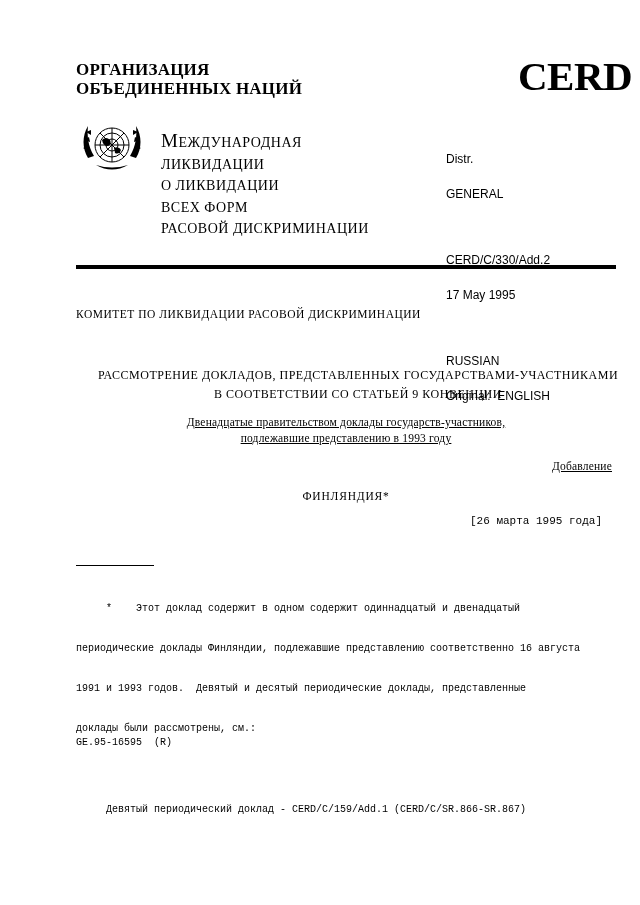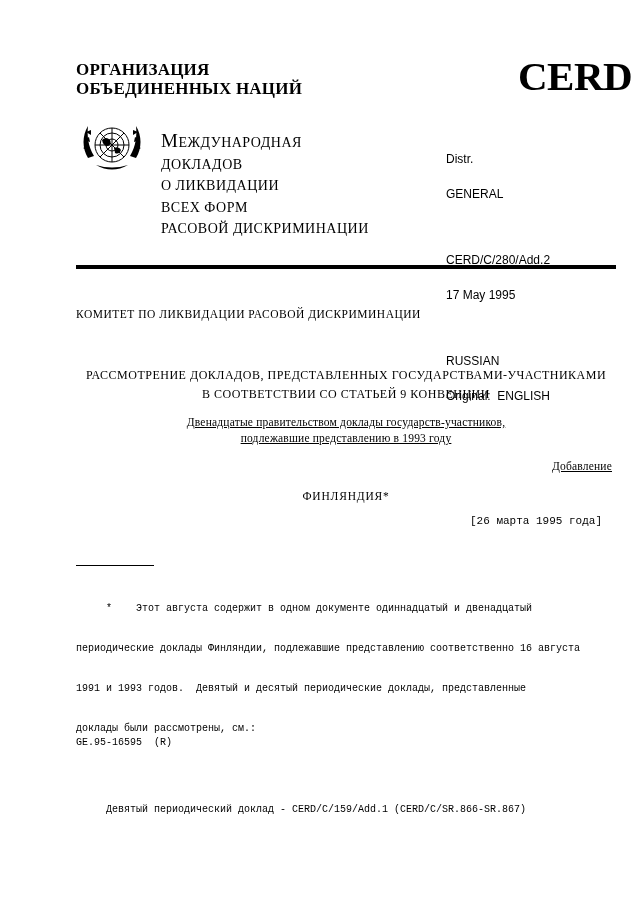--- a/index.html
+++ b/index.html
@@ -28,21 +28,21 @@
     }
     .meta .gap { height: 9px; }
     .rule {
       left: 76px; top: 265px; width: 540px; height: 4px; background: #000;
     }
     .committee {
       left: 76px; top: 308px; font-size: 11.5px; letter-spacing: 0.5px;
       font-family: "Liberation Serif", serif;
     }
     .consideration {
-      left: 76px; width: 540px; top: 366px; text-align: center;
+      left: 88px; width: 540px; top: 366px; text-align: center;
       font-size: 12px; line-height: 19px; letter-spacing: 0.5px;
     }
     .subtitle {
       left: 76px; width: 540px; top: 414px; text-align: center;
       font-size: 11.5px; line-height: 16px; letter-spacing: 0.2px;
     }
     .subtitle span { text-decoration: underline; }
     .addendum {
       left: 72px; width: 540px; top: 460px; text-align: right;
       font-size: 11.5px; letter-spacing: 0.2px;
@@ -99,31 +99,31 @@
         <path d="M60,14 l-5,-2 l0,5 z"></path>
       <path d="M18,47 Q34,56 50,47 Q34,52 18,47 Z"></path>
       <path d="M24,22 q4,-4 8,0 q2,4 -2,6 q-5,0 -6,-6 z"></path>
       <path d="M36,30 q5,-2 7,2 q-2,5 -6,3 z"></path>
     </g>
   </svg>
 </div>
 
 <div class="abs conv-title">
   <div><span class="first">М</span><span>ЕЖДУНАРОДНАЯ</span></div>
-  <div>ДОКЛАДОВ</div>
+  <div>ЛИКВИДАЦИИ</div>
   <div>О ЛИКВИДАЦИИ</div>
   <div>ВСЕХ ФОРМ</div>
   <div>РАСОВОЙ ДИСКРИМИНАЦИИ</div>
 </div>
 
 <div class="abs meta">
   <div>Distr.</div>
   <div>GENERAL</div>
   <div class="gap"></div>
-  <div>CERD/C/280/Add.2</div>
+  <div>CERD/C/330/Add.2</div>
   <div>17 May 1995</div>
   <div class="gap"></div>
   <div>RUSSIAN</div>
   <div>Original:  ENGLISH</div>
 </div>
 
 <div class="abs rule"></div>
 
 <div class="abs committee">КОМИТЕТ ПО ЛИКВИДАЦИИ РАСОВОЙ ДИСКРИМИНАЦИИ</div>
 
@@ -139,21 +139,21 @@
 
 <div class="abs addendum"><span>Добавление</span></div>
 
 <div class="abs country">ФИНЛЯНДИЯ*</div>
 
 <div class="abs date">[26 марта 1995 года]</div>
 
 <div class="abs fn-rule"></div>
 
 <div class="abs footnote">
-  <div>     *    Этот августа содержит в одном документе одиннадцатый и двенадцатый</div>
+  <div>     *    Этот доклад содержит в одном содержит одиннадцатый и двенадцатый</div>
   <div>периодические доклады Финляндии, подлежавшие представлению соответственно 16 августа</div>
   <div>1991 и 1993 годов.  Девятый и десятый периодические доклады, представленные</div>
   <div>доклады были рассмотрены, см.:</div>
   <div class="sp"></div>
   <div>     Девятый периодический доклад - CERD/C/159/Add.1 (CERD/C/SR.866-SR.867)</div>
   <div class="sp"></div>
   
   
   
 </div>

